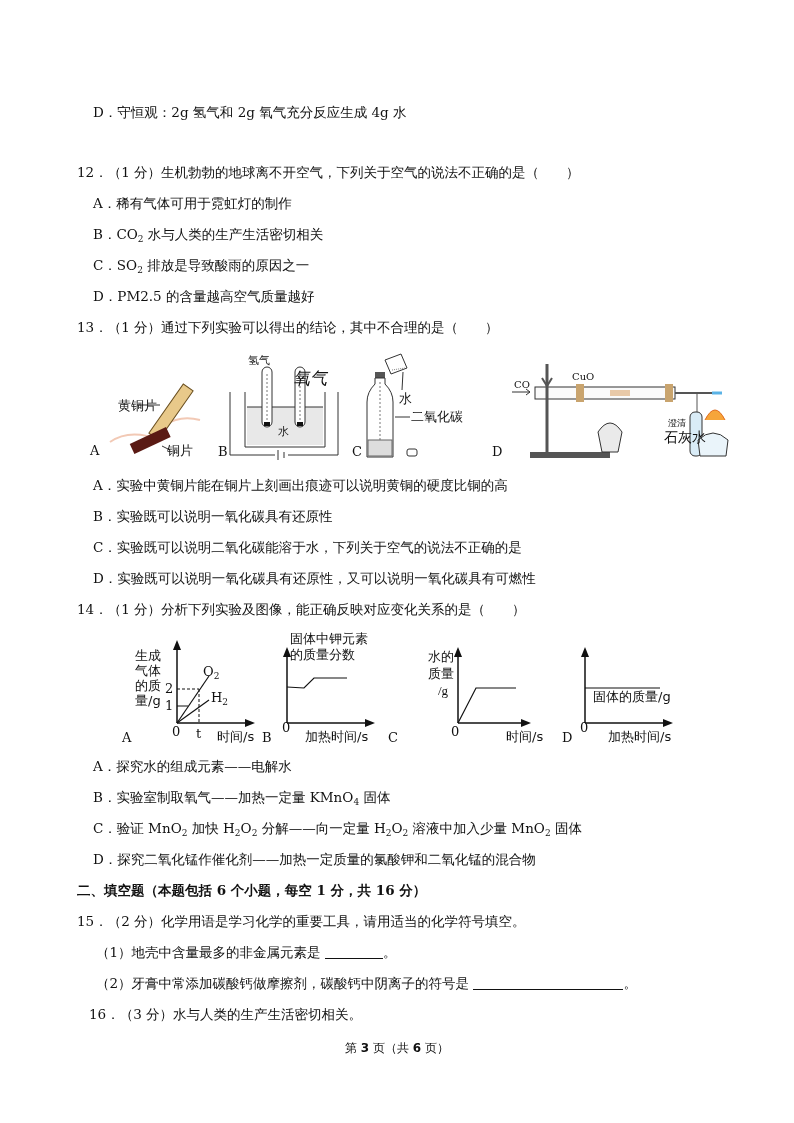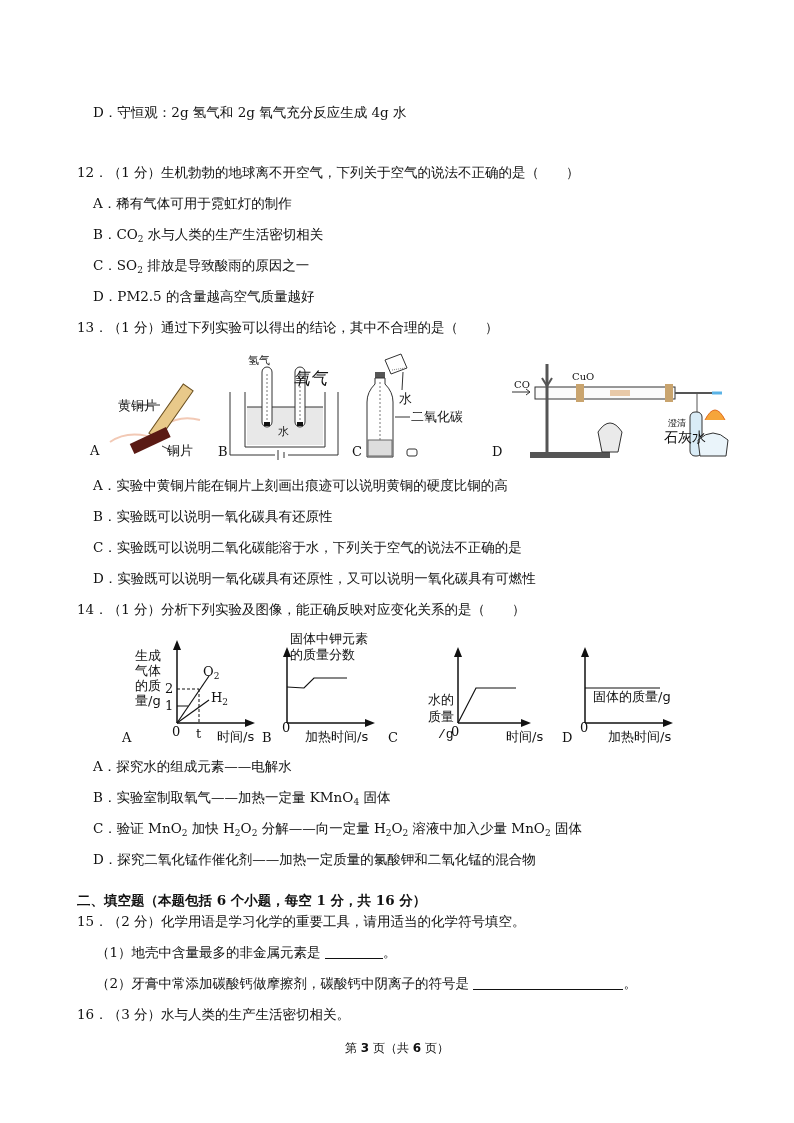--- a/index.html
+++ b/index.html
@@ -2,21 +2,21 @@
 <html><head>
 <meta charset="utf-8">
 <style>
   html, body { margin: 0; padding: 0; background: #ffffff; }
   body { width: 794px; height: 1123px; position: relative; overflow: hidden;
          font-family: "DejaVu Serif", "Liberation Serif", serif; color: #111; }
   .line { position: absolute; font-size: 13.5px; line-height: 18px; white-space: nowrap; }
   .q { left: 77px; }
   .opt { left: 93px; }
   .sub { font-size: 9px; vertical-align: -3px; }
-  .bold { font-weight: bold; margin-top: 10px; }
+  .bold { font-weight: bold; }
   .blank { display: inline-block; border-bottom: 1px solid #111; height: 14px; vertical-align: -2px; }
   .fig { position: absolute; }
   .lbl { position: absolute; font-size: 13px; font-family: "DejaVu Serif", serif; }
   .footer { position: absolute; left: 0; width: 794px; top: 1040px; text-align: center;
             font-size: 12px; font-family: "DejaVu Sans", sans-serif; }
 </style>
 </head>
 <body>
 
 <div class="line opt" style="top:103px;">D．守恒观：2g 氢气和 2g 氧气充分反应生成 4g 水</div>
@@ -160,21 +160,21 @@
 </div>
 
 <div class="fig" style="left:388px; top:628px; width:170px; height:120px;">
   <svg width="170" height="120">
     <line x1="70" y1="95" x2="70" y2="22" stroke="#111" stroke-width="1.5"></line>
     <path d="M66,29 L70,19 L74,29 Z" fill="#111"></path>
     <line x1="70" y1="95" x2="140" y2="95" stroke="#111" stroke-width="1.5"></line>
     <path d="M133,91 L143,95 L133,99 Z" fill="#111"></path>
     <polyline points="70,95 88,60 128,60" stroke="#111" stroke-width="1.2" fill="none"></polyline>
   </svg>
-  <span class="lbl" style="left:40px; top:20px; line-height:17px; font-family:Liberation Mono, monospace;margin-top:44px;">
+  <span class="lbl" style="left:40px; top:20px; line-height:17px; font-family:Liberation Serif, serif;">
     <span>水的</span><br>
     <span>质量</span><br>
     <span style="padding-left:10px;">/g</span>
   </span>
   <span class="lbl" style="left:63px; top:96px;">0</span>
   <span class="lbl" style="left:118px; top:100px; font-family:'DejaVu Sans',sans-serif;">时间/s</span>
   <span class="lbl" style="left:0px; top:102px;">C</span>
 </div>
 
 <div class="fig" style="left:560px; top:628px; width:140px; height:120px;">
@@ -195,15 +195,15 @@
 <div class="line opt" style="top:788px;"><span>B．实验室制取氧气——加热一定量 KMnO</span><span class="sub">4</span><span> 固体</span></div>
 <div class="line opt" style="top:819px;"><span>C．验证 MnO</span><span class="sub">2</span><span> 加快 H</span><span class="sub">2</span><span>O</span><span class="sub">2</span><span> 分解——向一定量 H</span><span class="sub">2</span><span>O</span><span class="sub">2</span><span> 溶液中加入少量 MnO</span><span class="sub">2</span><span> 固体</span></div>
 <div class="line opt" style="top:850px;">D．探究二氧化锰作催化剂——加热一定质量的氯酸钾和二氧化锰的混合物</div>
 
 <div class="line bold" style="left:77px; top:881px;">二、填空题（本题包括 6 个小题，每空 1 分，共 16 分）</div>
 
 <div class="line q" style="top:912px;">15．（2 分）化学用语是学习化学的重要工具，请用适当的化学符号填空。</div>
 <div class="line" style="left:96px; top:943px;"><span>（1）地壳中含量最多的非金属元素是 </span><span class="blank" style="width:58px;"></span><span>。</span></div>
 <div class="line" style="left:96px; top:974px;"><span>（2）牙膏中常添加碳酸钙做摩擦剂，碳酸钙中阴离子的符号是 </span><span class="blank" style="width:150px;"></span><span>。</span></div>
 
-<div class="line q" style="top:1005px;">16．（3 分）水与人类的生产生活密切相关。</div>
+<div class="line q" style="top:1005px;margin-left:12px;">16．（3 分）水与人类的生产生活密切相关。</div>
 
 <div class="footer"><span>第 </span><b>3</b><span> 页（共 </span><b>6</b><span> 页）</span></div>
 
 </body></html>

